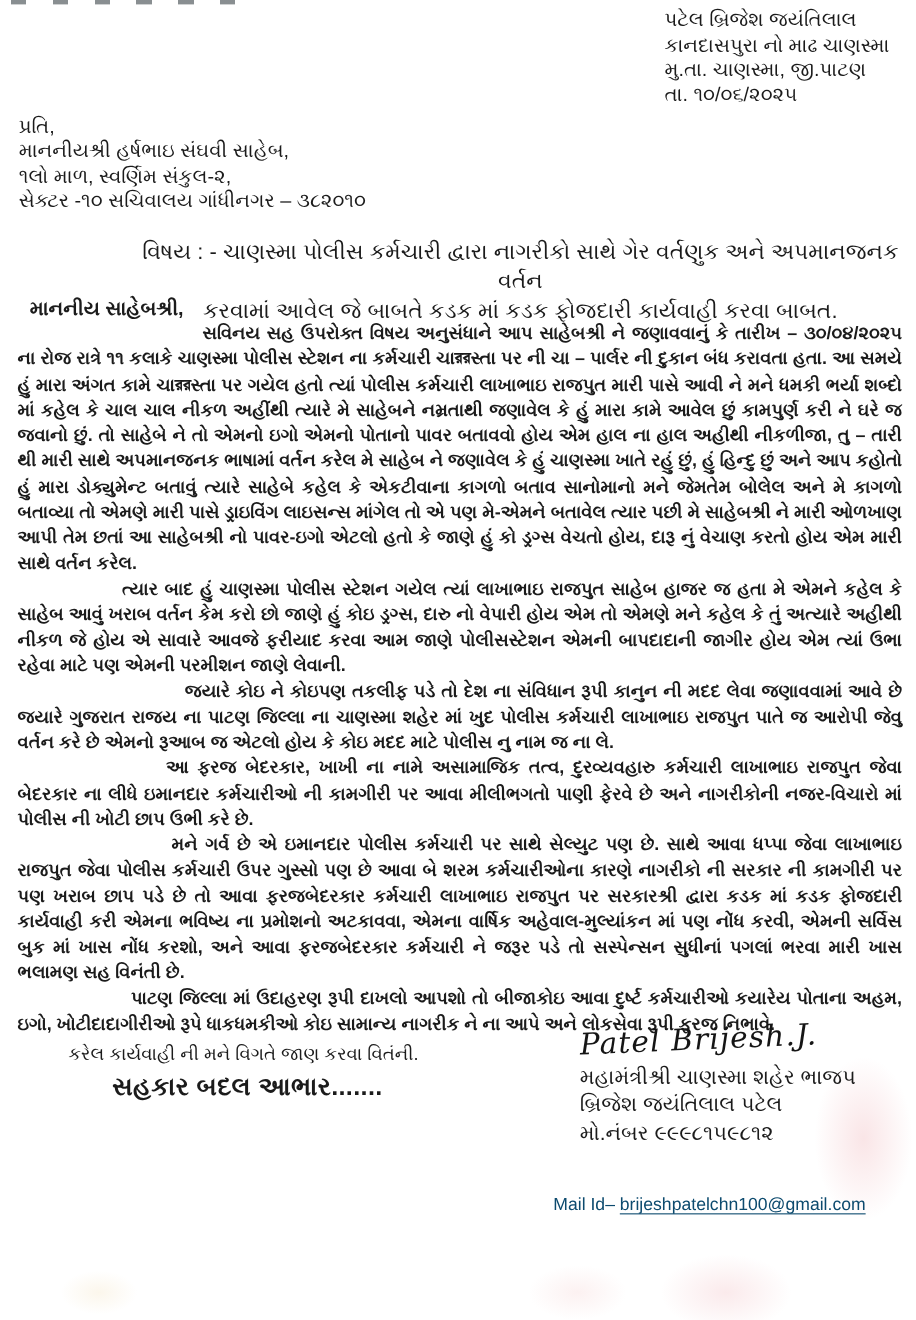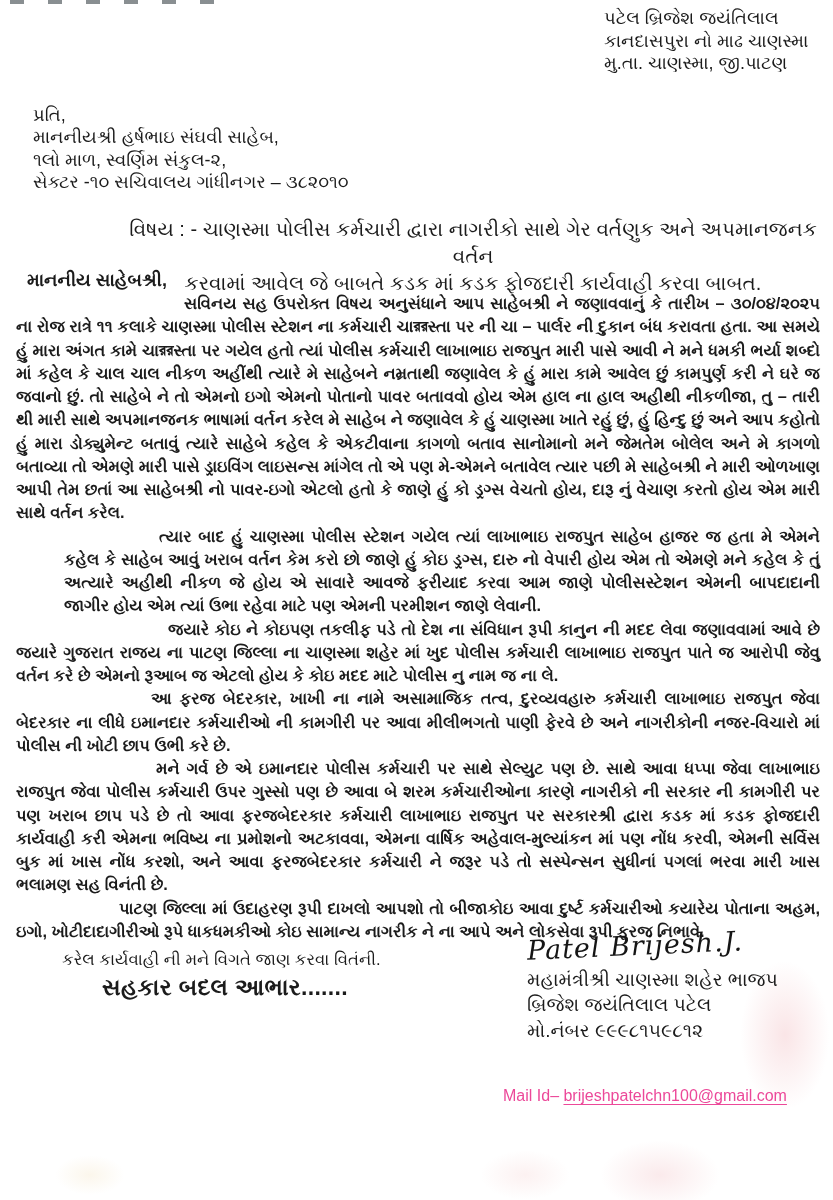--- a/index.html
+++ b/index.html
@@ -20,62 +20,63 @@
     background:radial-gradient(ellipse at center,rgba(240,185,190,.30),rgba(240,185,190,0) 70%);}
   .smudge.s3{left:480px;top:1150px;width:90px;height:50px;
     background:radial-gradient(ellipse at center,rgba(243,200,200,.25),rgba(243,200,200,0) 70%);}
   .smudge.s4{left:55px;top:1155px;width:70px;height:40px;
     background:radial-gradient(ellipse at center,rgba(245,230,200,.35),rgba(245,230,200,0) 70%);}
   
   .edge-artifact{position:absolute;top:0;left:10px;width:215px;height:4px;
     background:repeating-linear-gradient(90deg,rgba(40,50,55,.55) 0 14px,rgba(40,50,55,0) 14px 38px);}
 
   .sender{position:absolute;left:604px;top:7px;font-size:18px;line-height:22.5px;white-space:nowrap;}
-  .recipient{position:absolute;left:17px;top:104px;font-size:18px;line-height:22.4px;white-space:nowrap;margin-left:16px;}
+  .recipient{position:absolute;left:17px;top:104px;font-size:18px;line-height:22.4px;white-space:nowrap;}
   .subject{position:absolute;left:120px;top:216px;width:706px;text-align:center;
     font-size:20px;line-height:27px;font-weight:500;}
   .salutation{position:absolute;left:27px;top:270px;font-size:18px;font-weight:bold;}
 
   .body-text{position:absolute;left:16px;top:292px;width:804px;
     font-size:16.3px;line-height:23.25px;text-align:justify;font-weight:bold;}
   .body-text p{margin:0;}
   .body-text p.p1{text-indent:168px;}
-  .body-text p.p2{text-indent:95px;margin-left:48px;}
+  .body-text p.p2{text-indent:95px;}
   .body-text p.p3{text-indent:152px;}
   .body-text p.p4{text-indent:135px;}
   .body-text p.p5{text-indent:140px;}
   .body-text p.p6{text-indent:103px;}
 
   .closing{position:absolute;left:62px;top:947px;font-size:16.5px;line-height:24px;}
   .closing .thanks{font-weight:bold;font-size:23px;margin-top:4px;margin-left:40px;letter-spacing:.3px;}
 
   .signature{position:absolute;left:527px;top:933px;font-size:19px;line-height:25.5px;}
   .handwritten{
     display:inline-block;
     font-family:"DejaVu Serif",serif;font-style:italic;font-size:27px;
     transform:rotate(-2.5deg);letter-spacing:1px;margin-bottom:8px;color:#151515;
   }
-  .mail-line{position:absolute;left:503px;top:1087px;font-size:16px;color:#ec4899;}
+  .mail-line{position:absolute;left:503px;top:1087px;font-size:16px;color:#0c4a6e;}
   .mail-line .email{text-decoration:underline;text-underline-offset:3px;}
 </style>
 </head>
 <body>
 
 <div class="page">
 
   <div class="edge-artifact"></div>
   <div class="smudge s1"></div>
   <div class="smudge s2"></div>
   <div class="smudge s3"></div>
   <div class="smudge s4"></div>
 
   <div class="sender">
     <div>પટેલ બ્રિજેશ જયંતિલાલ</div>
     <div>કાનદાસપુરા નો માઢ ચાણસ્મા</div>
     <div>મુ.તા. ચાણસ્મા, જી.પાટણ</div>
+    <div>તા. ૧૦/૦૬/૨૦૨૫</div>
   </div>
 
   <div class="recipient">
     <div>પ્રતિ,</div>
     <div>માનનીયશ્રી હર્ષભાઇ સંઘવી સાહેબ,</div>
     <div>૧લો માળ, સ્વર્ણિમ સંકુલ-૨,</div>
     <div>સેક્ટર -૧૦ સચિવાલય ગાંધીનગર – ૩૮૨૦૧૦</div>
   </div>
 
   <div class="subject">

